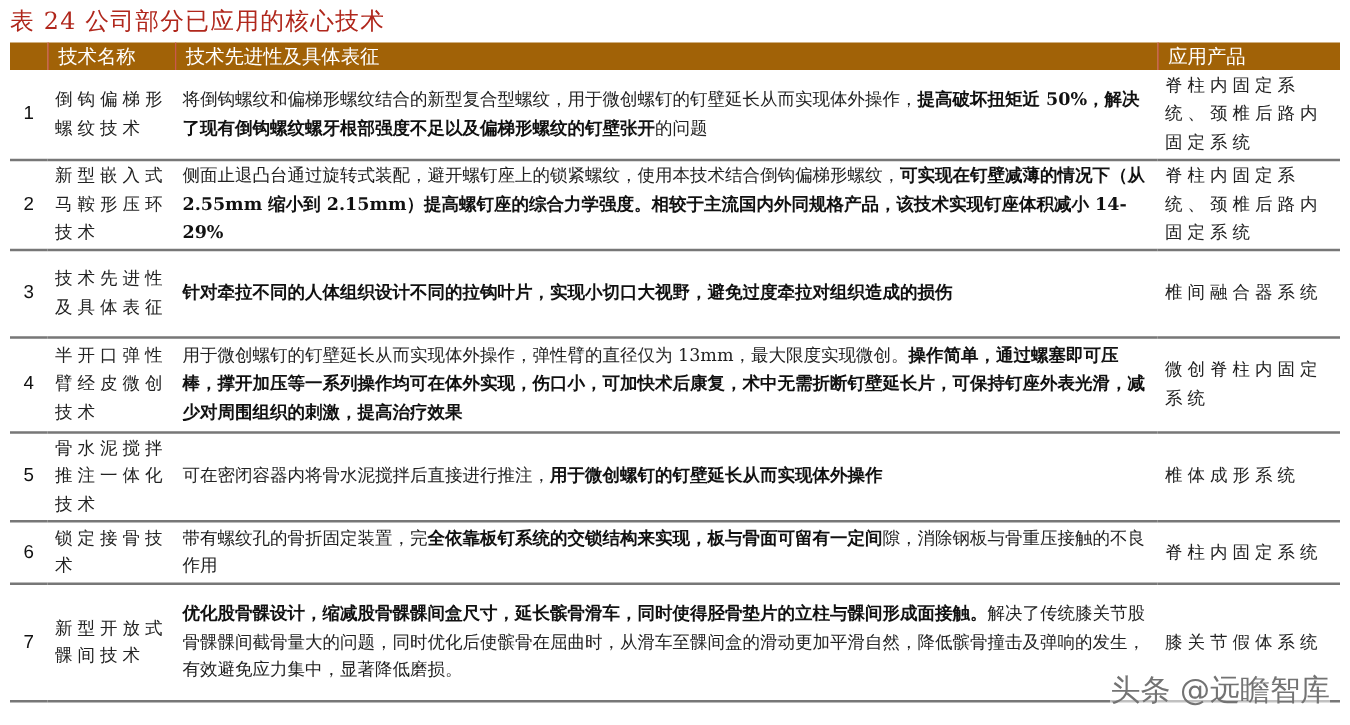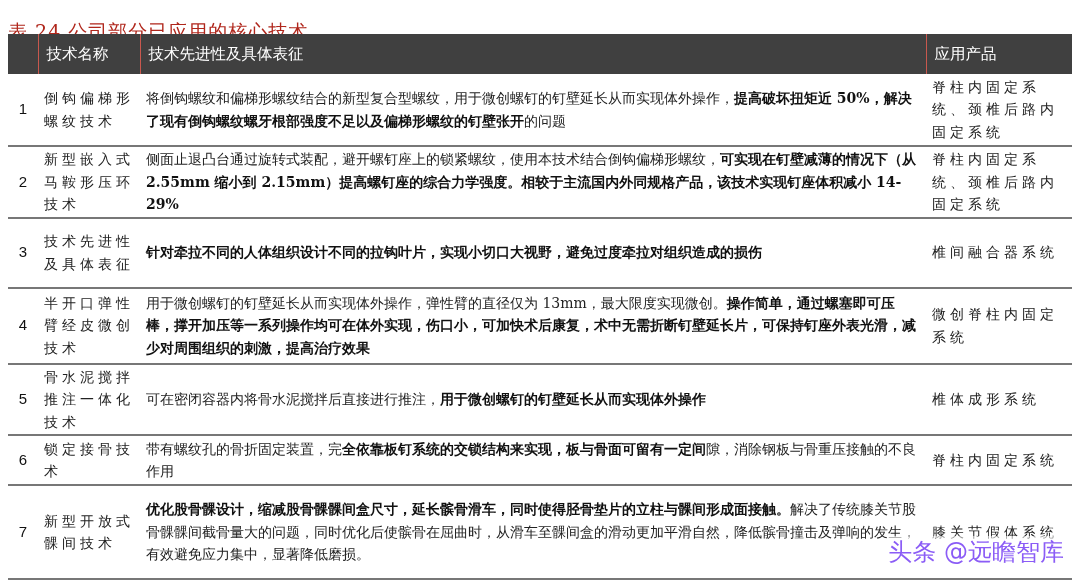--- a/index.html
+++ b/index.html
@@ -1,34 +1,34 @@
 <!DOCTYPE html>
 <html><head>
 <meta charset="utf-8">
 <style>
   html, body { margin:0; padding:0; background:#ffffff; }
   body { width:1080px; height:580px; position:relative; overflow:hidden;
          font-family:"DejaVu Sans", "Liberation Sans", sans-serif; color:#111; }
   .title { position:absolute; left:8px; top:4px; font-size:19px; color:#b0271c;
-           font-family:"DejaVu Serif", "Liberation Serif", serif; letter-spacing:1px;margin-top:15px; }
+           font-family:"DejaVu Serif", "Liberation Serif", serif; letter-spacing:1px; }
   table { position:absolute; left:8px; top:34px; width:1064px; border-collapse:collapse;
           table-layout:fixed; }
-  thead th { background:#404040; color:#fff; font-weight:normal; text-align:left;
-             font-size:15.5px; height:40px; padding:0 0 0 8px;
+  thead th { background:#a16207; color:#fff; font-weight:normal; text-align:left;
+             font-size:15.5px; height:22px; padding:0 0 0 8px;
              font-family:"DejaVu Serif", "Liberation Serif", serif;
              border-right:1px solid #c9584e; }
   thead th:last-child { border-right:none; }
   tbody td { vertical-align:middle; font-size:14px; line-height:22.5px;
              border-bottom:2px solid #777; padding:1px 6px; }
   td.num { text-align:center; font-size:15px; font-family:"Liberation Sans", sans-serif; }
   td.name { letter-spacing:4px; font-family:"DejaVu Serif", "Liberation Serif", serif; color:#222; }
   td.desc { font-family:"DejaVu Serif", "Liberation Serif", serif; color:#222; }
   td.prod { letter-spacing:4px; font-family:"DejaVu Serif", "Liberation Serif", serif; color:#222; }
   b { font-weight:bold; color:#111; }
-  .watermark { position:absolute; right:16px; bottom:12px; font-size:24px; color:#8b5cf6;
+  .watermark { position:absolute; right:16px; bottom:12px; font-size:24px; color:#737373;
                font-family:"DejaVu Sans", sans-serif; background:rgba(255,255,255,0.55); }
 </style>
 </head>
 <body>
 
 <div class="title">表 24 公司部分已应用的核心技术</div>
 
 <table>
   <colgroup>
     <col style="width:30px">

